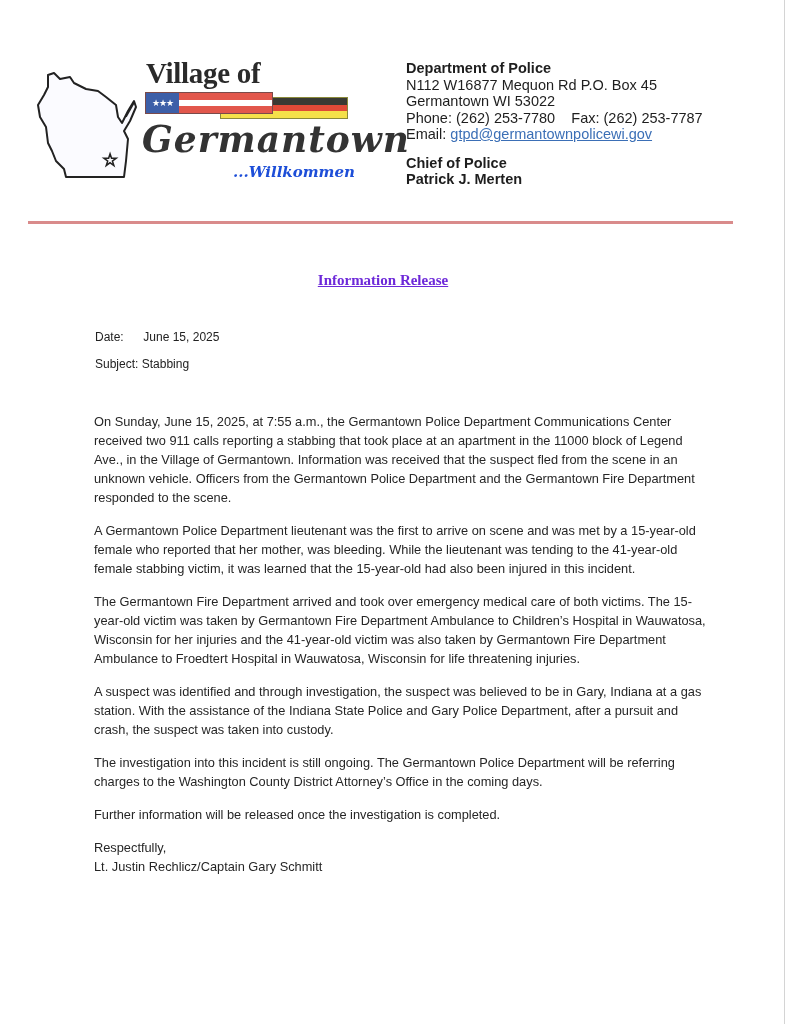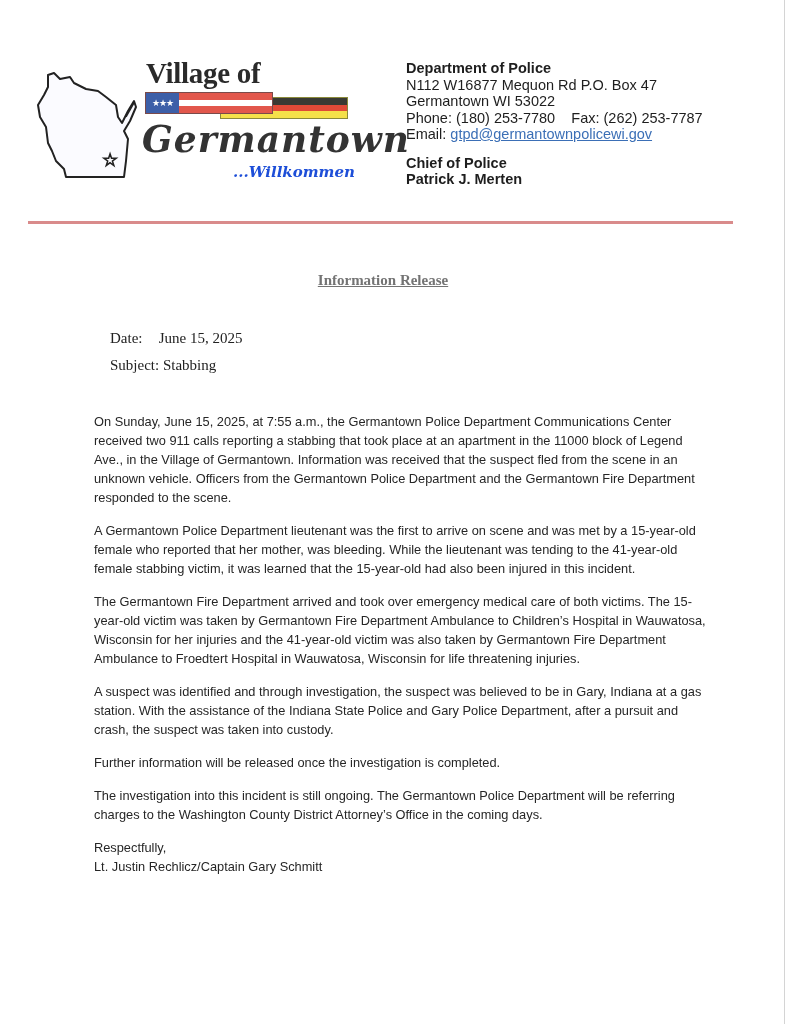--- a/index.html
+++ b/index.html
@@ -18,24 +18,24 @@
   .willkommen { position:absolute; left:197px; top:108px; font-family:"DejaVu Serif", serif; font-weight:bold; font-size:15px; color:#1d4ed8; font-style:italic; }
 
   
   .dept { position:absolute; left:406px; top:60px; width:300px; text-align:left; font-family:"Liberation Sans", sans-serif; font-size:14.5px; line-height:16.5px; color:#1e1e1e; }
   .dept .b { font-weight:bold; }
   .dept .email-link { color:#3b6fb6; text-decoration:underline; }
   .dept .gap { height:12px; }
 
   .header-rule { position:absolute; left:28px; top:221px; width:705px; height:3px; background:#d98b8b; }
 
-  .title { position:absolute; left:0; width:766px; top:272px; text-align:center; font-family:"Liberation Serif", serif; font-weight:bold; font-size:15px; color:#737373; }
+  .title { position:absolute; left:0; width:766px; top:272px; text-align:center; font-family:"Liberation Serif", serif; font-weight:bold; font-size:15px; color:#6d28d9; }
   .title span { text-decoration:underline; }
 
-  .meta { position:absolute; left:110px; font-family:Liberation Serif, serif; font-size:15px; color:#222; }
+  .meta { position:absolute; left:95px; font-family:Liberation Sans, sans-serif; font-size:12px; color:#222; }
   .meta-date { top:330px; }
   .meta-subject { top:357px; }
   .meta .lbl { display:inline-block; }
   .meta-date .lbl { width:45px; }
 
   .body { position:absolute; left:94px; top:412px; width:615px; font-family:"Liberation Sans", sans-serif; font-size:12.8px; line-height:19px; color:#262626; }
   .body p { margin:0 0 14px 0; }
   .sign { margin-top:6px; }
 </style>
 </head>
@@ -55,25 +55,25 @@
       <div class="us-canton">★★★</div>
     </div>
     <div class="de-flag"></div>
   </div>
   <div class="germantown">Germantown</div>
   <div class="willkommen">...Willkommen</div>
 </div>
 
 <div class="dept">
   <div class="b">Department of Police</div>
-  <div>N112 W16877 Mequon Rd P.O. Box 47</div>
+  <div>N112 W16877 Mequon Rd P.O. Box 45</div>
   <div>Germantown WI 53022</div>
   <div>
     <span>Phone:</span>
-    <span>(180) 253-7780</span>&nbsp;&nbsp;&nbsp;
+    <span>(262) 253-7780</span>&nbsp;&nbsp;&nbsp;
     <span>Fax:</span>
     <span>(262) 253-7787</span>
   </div>
   <div>
     <span>Email:</span>
     <a class="email-link">gtpd@germantownpolicewi.gov</a>
   </div>
   <div class="gap"></div>
   <div class="b">Chief of Police</div>
   <div class="b">Patrick J. Merten</div>
@@ -90,19 +90,19 @@
 <div class="meta meta-subject">
   <span class="lbl">Subject:</span>
   <span>Stabbing</span>
 </div>
 
 <div class="body">
   <p>On Sunday, June 15, 2025, at 7:55 a.m., the Germantown Police Department Communications Center received two 911 calls reporting a stabbing that took place at an apartment in the 11000 block of Legend Ave., in the Village of Germantown. Information was received that the suspect fled from the scene in an unknown vehicle. Officers from the Germantown Police Department and the Germantown Fire Department responded to the scene.</p>
   <p>A Germantown Police Department lieutenant was the first to arrive on scene and was met by a 15-year-old female who reported that her mother, was bleeding. While the lieutenant was tending to the 41-year-old female stabbing victim, it was learned that the 15-year-old had also been injured in this incident.</p>
   <p>The Germantown Fire Department arrived and took over emergency medical care of both victims. The 15-year-old victim was taken by Germantown Fire Department Ambulance to Children’s Hospital in Wauwatosa, Wisconsin for her injuries and the 41-year-old victim was also taken by Germantown Fire Department Ambulance to Froedtert Hospital in Wauwatosa, Wisconsin for life threatening injuries.</p>
   <p>A suspect was identified and through investigation, the suspect was believed to be in Gary, Indiana at a gas station. With the assistance of the Indiana State Police and Gary Police Department, after a pursuit and crash, the suspect was taken into custody.</p>
+  <p>The investigation into this incident is still ongoing. The Germantown Police Department will be referring charges to the Washington County District Attorney’s Office in the coming days.</p>
   <p>Further information will be released once the investigation is completed.</p>
-  <p>The investigation into this incident is still ongoing. The Germantown Police Department will be referring charges to the Washington County District Attorney’s Office in the coming days.</p>
   <div class="sign">
     <div>Respectfully,</div>
     <div>Lt. Justin Rechlicz/Captain Gary Schmitt</div>
   </div>
 </div>
 
 </body></html>

